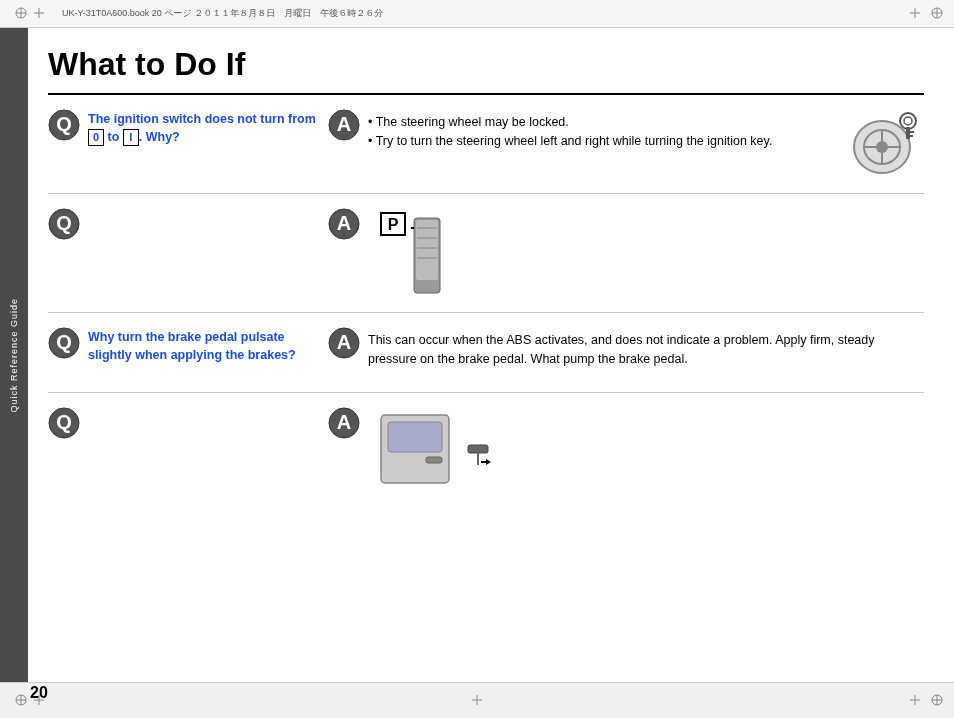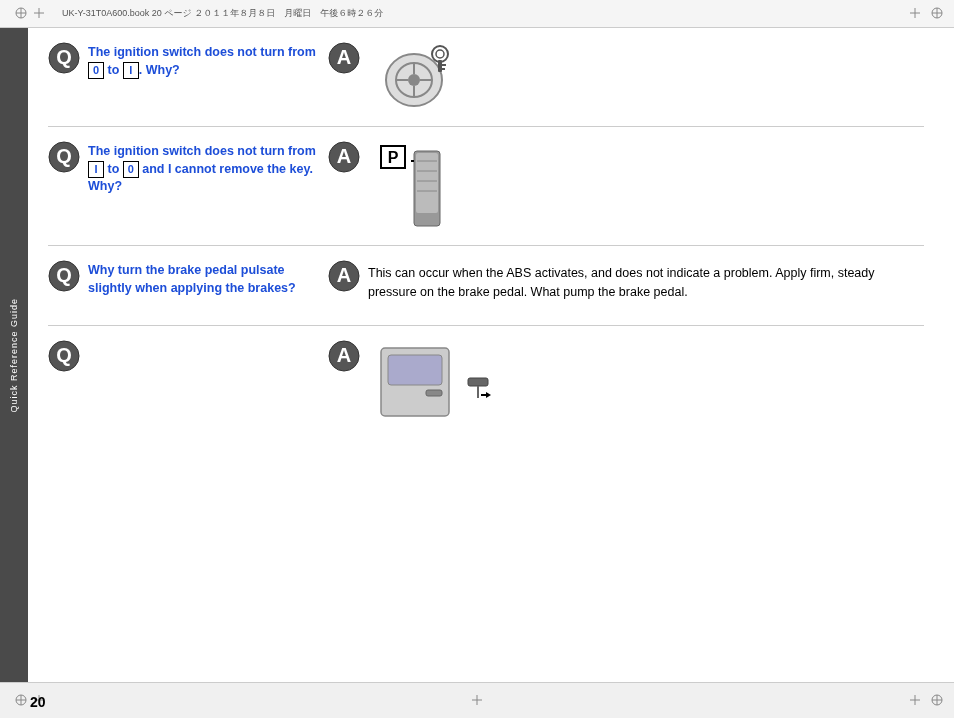--- a/index.html
+++ b/index.html
@@ -195,26 +195,26 @@
       border-top: 1px solid #ccc;
       display: flex;
       align-items: center;
       padding: 0 16px;
       font-size: 11px;
       color: #333;
       position: relative;
     }
 
     .page-number {
-      font-size: 14px;
+      font-size: 16px;
       font-weight: bold;
       color: #000;
       position: absolute;
       left: 30px;
-      bottom: 8px;
+      bottom: 16px;
     }
 
     
     .p-box {
       display: inline-block;
       border: 1.5px solid #000;
       padding: 1px 5px;
       font-weight: bold;
       font-size: 13px;
     }
@@ -263,20 +263,21 @@
   </div>
 
   <div class="main-content">
 
     <div class="sidebar">
       <span class="sidebar-text">Quick Reference Guide</span>
     </div>
 
     <div class="page-content">
 
+      <h1 class="page-title">What to Do If</h1>
 
       <div class="qa-section">
         <div class="q-block">
           <div class="q-icon">
             <svg viewBox="0 0 32 32" xmlns="http://www.w3.org/2000/svg">
               <circle cx="16" cy="16" r="15" fill="#555" stroke="#333" stroke-width="1"></circle>
               <text x="16" y="22" text-anchor="middle" font-size="20" font-weight="bold" fill="white" font-family="Arial">Q</text>
             </svg>
           </div>
           <div class="q-text">
@@ -284,20 +285,26 @@
           </div>
         </div>
         <div class="a-block">
           <div class="a-icon">
             <svg viewBox="0 0 32 32" xmlns="http://www.w3.org/2000/svg">
               <circle cx="16" cy="16" r="15" fill="#555" stroke="#333" stroke-width="1"></circle>
               <text x="16" y="22" text-anchor="middle" font-size="20" font-weight="bold" fill="white" font-family="Arial">A</text>
             </svg>
           </div>
           <div class="answer-with-image">
+            <div class="a-text">
+              <ul class="bullet-list">
+                <li>The steering wheel may be locked.</li>
+                <li>Try to turn the steering wheel left and right while turning the ignition key.</li>
+              </ul>
+            </div>
 
             <div class="img-placeholder steering-img">
               <svg width="80" height="70" viewBox="0 0 80 70" xmlns="http://www.w3.org/2000/svg">
 
                 <ellipse cx="38" cy="38" rx="28" ry="26" fill="#ddd" stroke="#888" stroke-width="2"></ellipse>
                 <ellipse cx="38" cy="38" rx="18" ry="17" fill="none" stroke="#888" stroke-width="2"></ellipse>
                 <ellipse cx="38" cy="38" rx="6" ry="6" fill="#888"></ellipse>
                 <line x1="38" y1="21" x2="38" y2="32" stroke="#888" stroke-width="2"></line>
                 <line x1="38" y1="44" x2="38" y2="55" stroke="#888" stroke-width="2"></line>
                 <line x1="20" y1="38" x2="32" y2="38" stroke="#888" stroke-width="2"></line>
@@ -315,23 +322,20 @@
       </div>
 
       <div class="qa-section">
         <div class="q-block">
           <div class="q-icon">
             <svg viewBox="0 0 32 32" xmlns="http://www.w3.org/2000/svg">
               <circle cx="16" cy="16" r="15" fill="#555" stroke="#333" stroke-width="1"></circle>
               <text x="16" y="22" text-anchor="middle" font-size="20" font-weight="bold" fill="white" font-family="Arial">Q</text>
             </svg>
           </div>
-          <div class="q-text">
-            The ignition switch does not turn from <span class="key-box">I</span> to <span class="key-box">0</span> and I cannot remove the key. Why?
-          </div>
         </div>
         <div class="a-block">
           <div class="a-icon">
             <svg viewBox="0 0 32 32" xmlns="http://www.w3.org/2000/svg">
               <circle cx="16" cy="16" r="15" fill="#555" stroke="#333" stroke-width="1"></circle>
               <text x="16" y="22" text-anchor="middle" font-size="20" font-weight="bold" fill="white" font-family="Arial">A</text>
             </svg>
           </div>
           <div class="answer-with-image">
 

